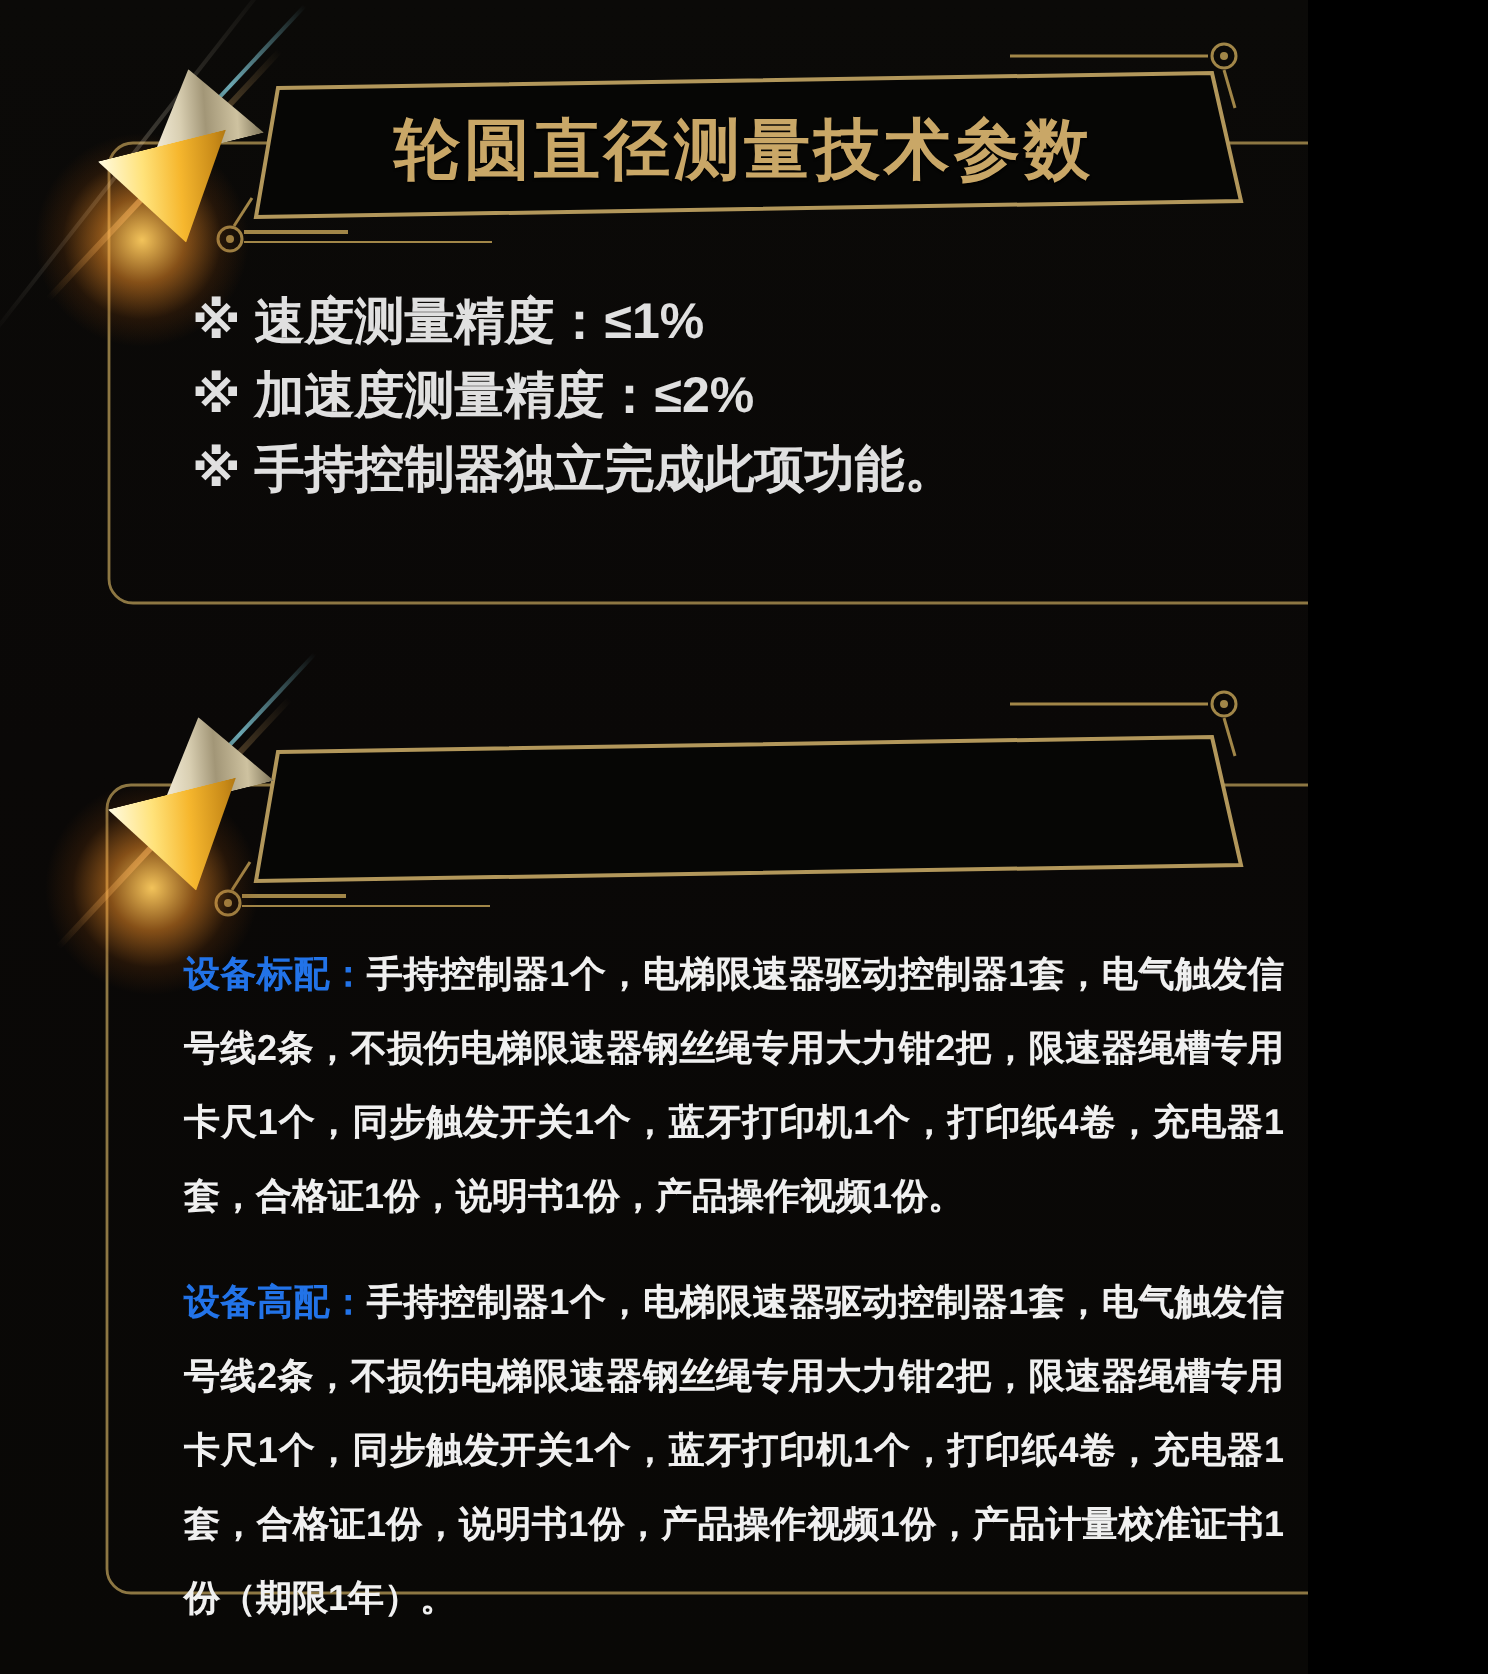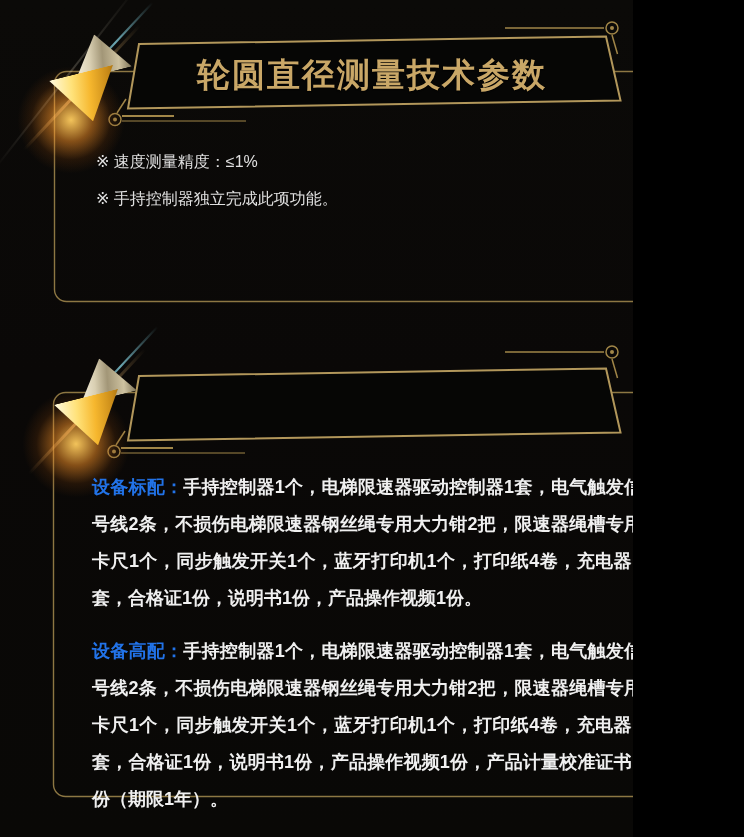--- a/index.html
+++ b/index.html
@@ -1,32 +1,33 @@
 <!DOCTYPE html>
 <html><head>
 <meta charset="utf-8">
 <style>
   html,body{margin:0;padding:0;background:#000;}
   .page{
     position:relative;width:633px;height:837px;overflow:hidden;
     background:linear-gradient(180deg,#0b0a08 0%,#0a0807 45%,#090806 100%);
     font-family:"Liberation Sans","DejaVu Sans",sans-serif;
+    padding-left:21px;
   }
   svg.decor{position:absolute;left:0;top:0;z-index:1;}
   .banner-title{
     position:absolute;left:118px;width:508px;height:42px;line-height:42px;
     text-align:center;font-size:33px;font-weight:bold;letter-spacing:2px;
     color:#c9a767;z-index:4;
     text-shadow:0 1px 1px rgba(0,0,0,.8);
   }
   .title-1{top:54px;}
   .title-2{top:386px;}
   .spec-list{
     position:absolute;left:96px;top:143px;width:560px;z-index:4;
-    font-size:16px;line-height:37px;color:#e0e0e0;font-weight:400;
+    font-size:25px;line-height:37px;color:#e0e0e0;font-weight:700;
   }
   .spec-item{display:block;}
   .config-paras{
     position:absolute;left:92px;top:469px;width:562px;z-index:4;
     font-size:18px;line-height:37px;color:#f0f0f0;font-weight:bold;
     text-align:justify;
   }
   .config-paras p{margin:0 12px 16px 0;}
   .para-label{color:#2273e8;}
   
@@ -116,20 +117,21 @@
     <div class="streak-cyan"></div>
     <div class="glow"></div>
     <div class="streak-long"></div>
     <div class="pyr-top"></div>
     <div class="pyr-bot"></div>
   </div>
 
   <div class="banner-title title-1">轮圆直径测量技术参数</div>
   <div class="spec-list">
     <span class="spec-item">※ 速度测量精度：≤1%</span>
+    <span class="spec-item">※ 加速度测量精度：≤2%</span>
     <span class="spec-item">※ 手持控制器独立完成此项功能。</span>
   </div>
 
   <div class="config-paras">
     <p><span class="para-label">设备标配：</span><span>手持控制器1个，电梯限速器驱动控制器1套，电气触发信号线2条，不损伤电梯限速器钢丝绳专用大力钳2把，限速器绳槽专用卡尺1个，同步触发开关1个，蓝牙打印机1个，打印纸4卷，充电器1套，合格证1份，说明书1份，产品操作视频1份。</span></p>
     <p><span class="para-label">设备高配：</span><span>手持控制器1个，电梯限速器驱动控制器1套，电气触发信号线2条，不损伤电梯限速器钢丝绳专用大力钳2把，限速器绳槽专用卡尺1个，同步触发开关1个，蓝牙打印机1个，打印纸4卷，充电器1套，合格证1份，说明书1份，产品操作视频1份，产品计量校准证书1份（期限1年）。</span></p>
   </div>
 
 </div>
 

